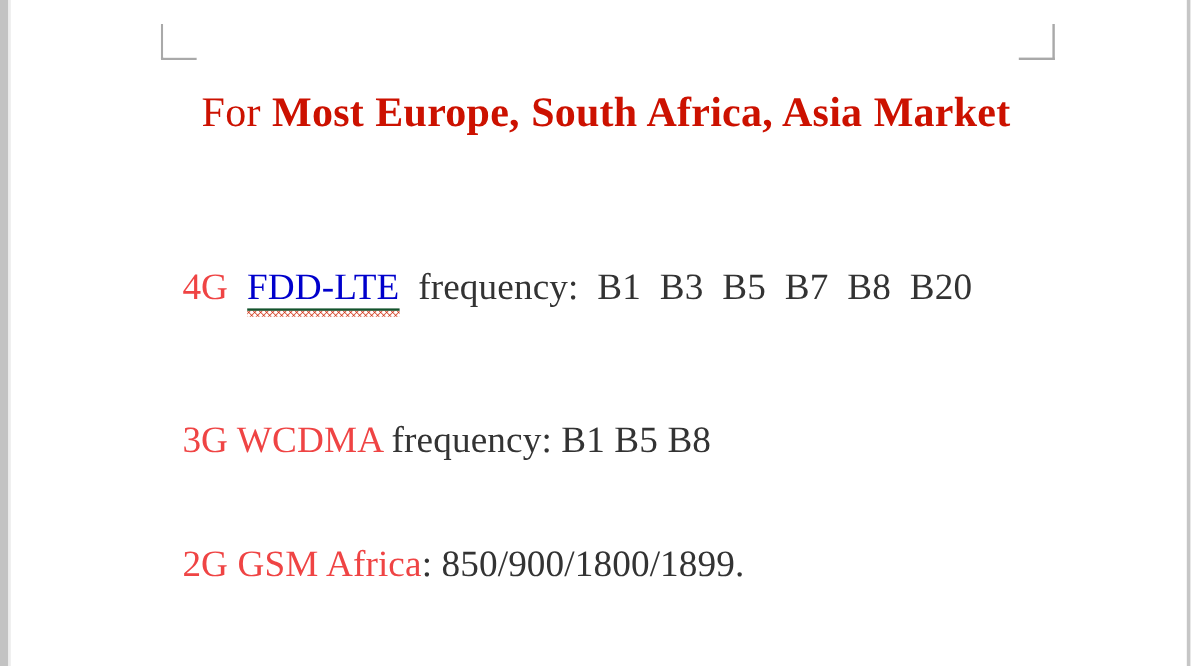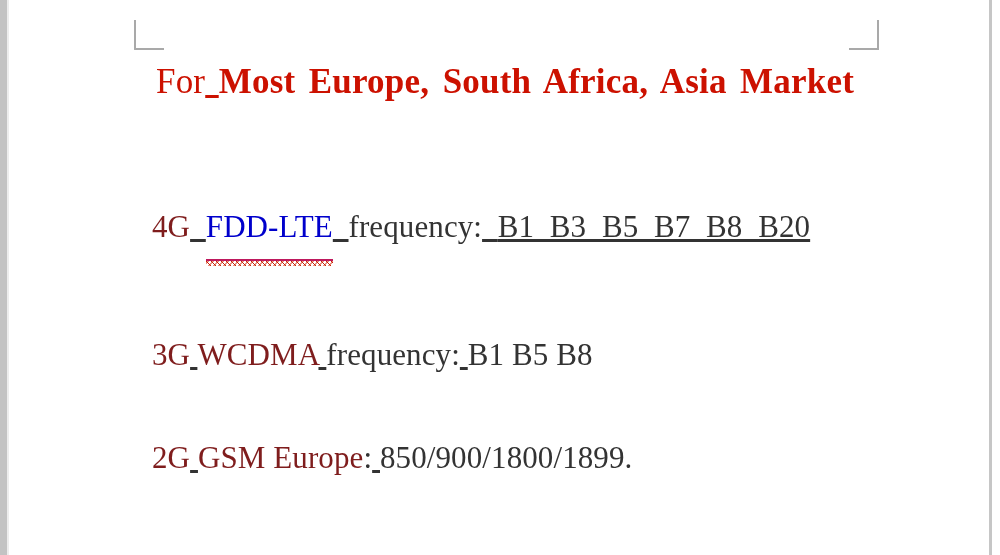--- a/index.html
+++ b/index.html
@@ -75,21 +75,21 @@
   
   #body-text {
     position: absolute;
     left: 152px;
     top: 52px;
     width: 706px;
   }
 
   
   .heading {
-    margin: 4px;
+    margin: 16px;
     color: #cc1100;
     font-size: 35px;
     line-height: 51px;
     text-align: justify;
     text-align-last: left;
     letter-spacing: 0.2px;
   }
   .heading .w-regular { font-weight: 400; }
   .heading .w-bold    { font-weight: 700; }
 
@@ -106,45 +106,45 @@
     font-size: 31px;
     line-height: 50px;
     color: #333333;
     letter-spacing: 0.1px;
   }
   .spec-line.l-4g  { margin-top: 44px; }
   .spec-line.l-3g  { margin-top: 78px; }
   .spec-line.l-2g  { margin-top: 53px; }
 
   .tech {
-    color: #7f1d1d;
+    color: #ef4444;
   }
   
   .misspelled {
     color: #0000cc;
     position: relative;
-    border-bottom: 2px solid #be185d;
-    padding-bottom: 15px;
+    border-bottom: 2px solid #14532d;
+    padding-bottom: 1px;
   }
   .misspelled::after {
     content: "";
     position: absolute;
     left: 0;
     right: 0;
     bottom: -7px;
     height: 5px;
     background-image:
       linear-gradient(45deg, transparent 42%, #cc2200 42%, #cc2200 58%, transparent 58%),
       linear-gradient(-45deg, transparent 42%, #cc2200 42%, #cc2200 58%, transparent 58%);
     background-size: 5px 5px;
     background-repeat: repeat-x;
     background-position: 0 0, 2.5px 0;
   }
 
-  .wide-gap { white-space: pre; text-decoration: underline; }
+  .wide-gap { white-space: pre; }
 </style>
 </head>
 <body>
 
 <div id="page-root">
 
   <div class="edge-left"></div>
   <div class="edge-left-hi"></div>
   <div class="edge-right"></div>
 
@@ -152,16 +152,16 @@
   <div class="crop-mark crop-tr"></div>
 
   <div id="body-text">
 
     <p class="heading"><span class="w-regular">For</span><span class="wide-gap"> </span><span class="w-bold">Most Europe, South Africa, Asia Market</span><span class="justify-filler"></span></p>
 
     <p class="spec-line l-4g"><span class="tech">4G</span><span class="wide-gap">  </span><span class="misspelled">FDD-LTE</span><span class="wide-gap">  </span><span>frequency:</span><span class="wide-gap">  </span><span class="wide-gap">B1  B3  B5  B7  B8  B20</span></p>
 
     <p class="spec-line l-3g"><span class="tech">3G</span><span class="wide-gap"> </span><span class="tech">WCDMA</span><span class="wide-gap"> </span><span>frequency:</span><span class="wide-gap"> </span><span>B1 B5 B8</span></p>
 
-    <p class="spec-line l-2g"><span class="tech">2G</span><span class="wide-gap"> </span><span class="tech">GSM Europe</span><span>:</span><span class="wide-gap"> </span><span>850/900/1800/1899.</span></p>
+    <p class="spec-line l-2g"><span class="tech">2G</span><span class="wide-gap"> </span><span class="tech">GSM Africa</span><span>:</span><span class="wide-gap"> </span><span>850/900/1800/1899.</span></p>
 
   </div>
 </div>
 
 </body></html>

